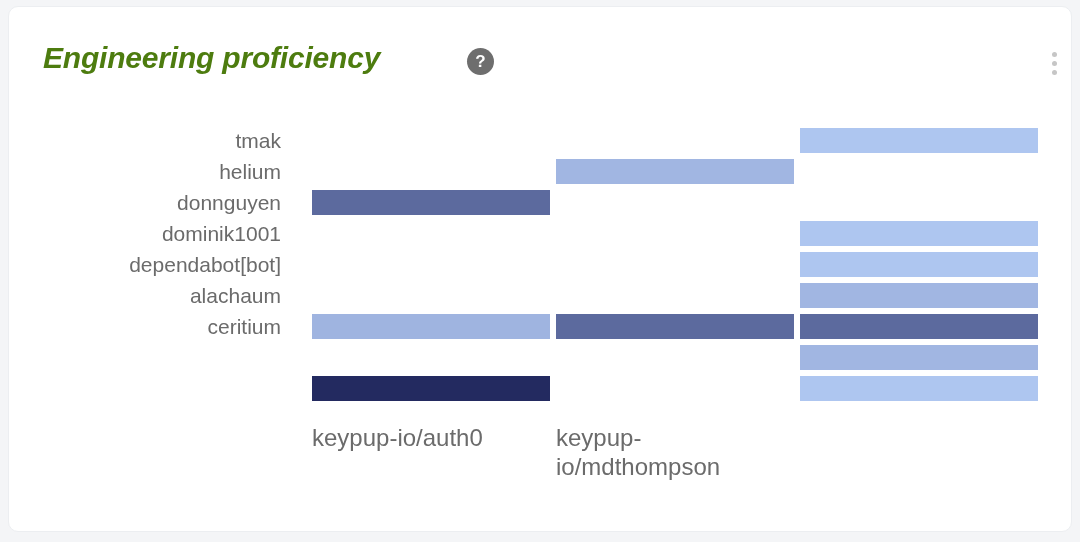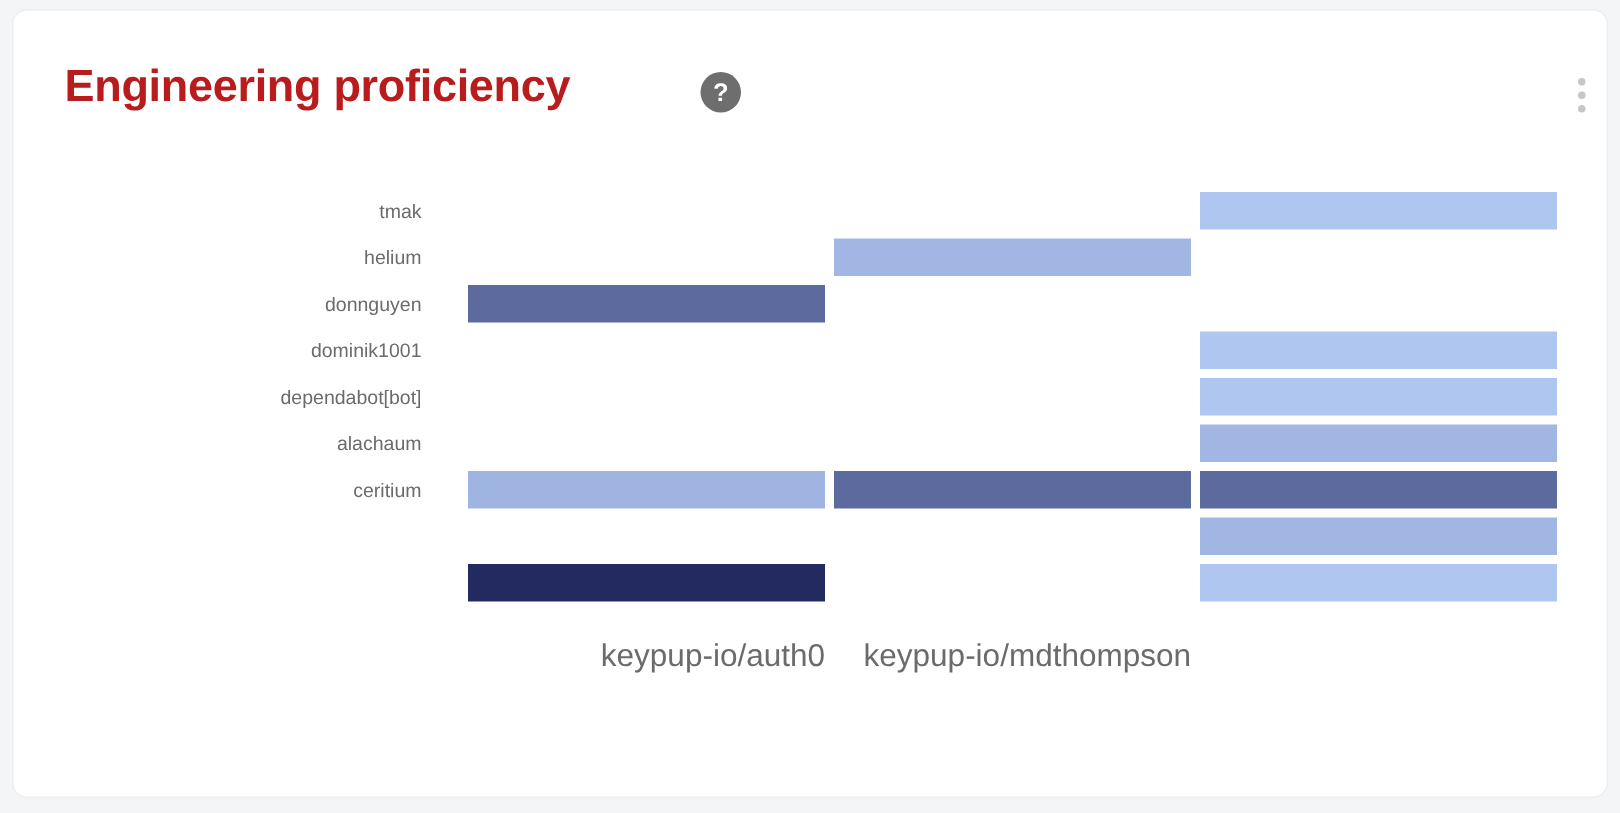--- a/index.html
+++ b/index.html
@@ -31,23 +31,24 @@
     width: 100%;
     height: 104px;
   }
 
   .title {
     position: absolute;
     left: 34px;
     top: 34px;
     font-size: 30px;
     font-weight: bold;
-    color: #b91c1c;
+    color: #4d7c0f;
     letter-spacing: -0.2px;
     white-space: nowrap;
+    font-style: italic;
   }
 
   .help-icon {
     position: absolute;
     left: 458px;
     top: 41px;
     width: 27px;
     height: 27px;
     border-radius: 50%;
     background: #6e6e6e;
@@ -92,21 +93,21 @@
   .row-labels {
     position: absolute;
     left: 0;
     top: 14px;
     width: 272px;
   }
   .row-label {
     height: 31px;
     line-height: 31px;
     text-align: right;
-    font-size: 13px;
+    font-size: 21px;
     color: #6b6b6b;
     white-space: nowrap;
   }
 
   .grid {
     position: absolute;
     left: 303px;
     top: 14px;
     width: 727px;
     display: flex;
@@ -131,22 +132,22 @@
   .col-labels {
     position: absolute;
     left: 303px;
     top: 312px;
     width: 727px;
     display: flex;
     gap: 6px;
   }
   .col-label {
     width: 238px;
-    text-align: right;
-    font-size: 21px;
+    text-align: left;
+    font-size: 24px;
     line-height: 29px;
     color: #6b6b6b;
   }
 </style>
 </head>
 <body>
 
 <div class="card">
 
   <div class="card-header">

